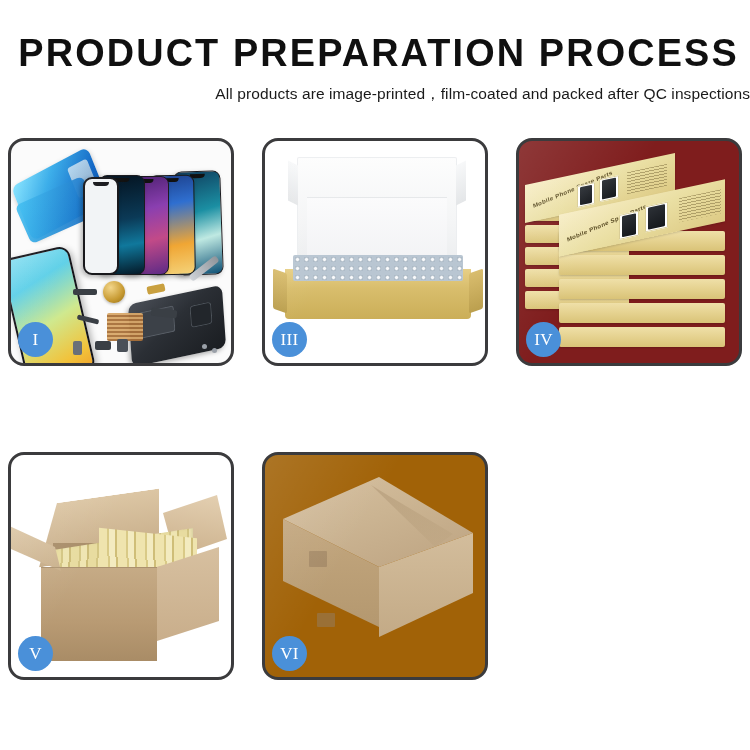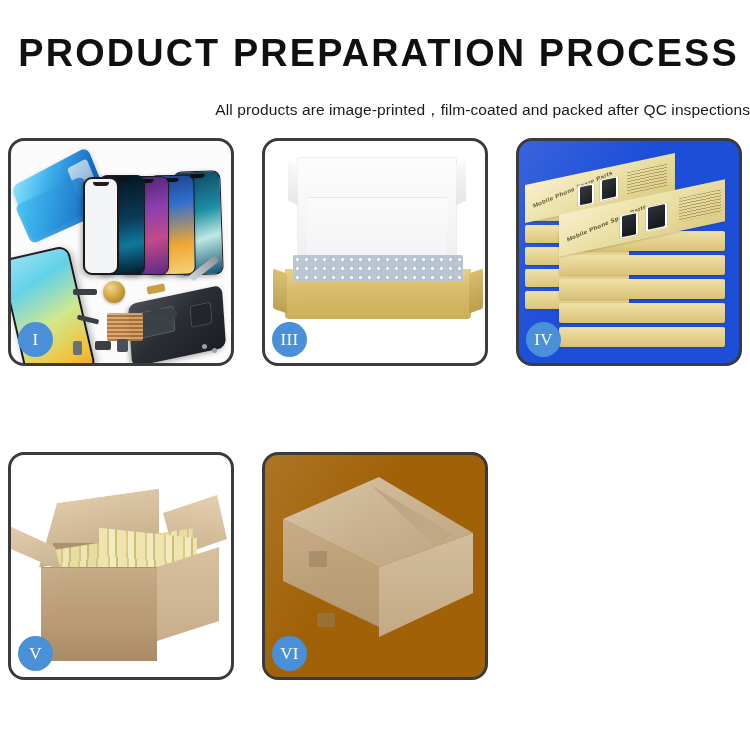--- a/index.html
+++ b/index.html
@@ -16,21 +16,21 @@
   .title {
     font-size: 39px;
     font-weight: 700;
     letter-spacing: 2.2px;
     color: #101010;
     line-height: 46px;
     font-family: "Liberation Sans", "DejaVu Sans", sans-serif;
     transform: scaleX(0.97);
   }
   .subtitle {
-    margin-top: 24px;
+    margin-top: 8px;
     font-size: 15.5px;
     font-weight: 400;
     color: #1a1a1a;
     letter-spacing: 0.1px;
     line-height: 20px;
   }
 
   
   .grid {
     position: absolute;
@@ -194,21 +194,21 @@
     background:linear-gradient(180deg,#d9bd6e,#bb9f4e);transform:skewY(-20deg);border-radius:2px;}
   .tray3fill {
     position:absolute; left:8px; top:-14px; width:170px; height:26px;
     background-image: radial-gradient(circle at 50% 50%, rgba(255,255,255,.9) 16%, rgba(150,166,180,.7) 40%, rgba(0,0,0,0) 48%);
     background-size: 9px 9px;
     background-color:#b9c6d2;
     border-radius:2px;
   }
 
   
-  .p4 { background:#1d4ed8; }
+  .p4 { background:#7f1d1d; }
   .stack { position:absolute; left:6px; top:14px; width:208px; height:190px; }
   .sbox {
     position:absolute;
     background: linear-gradient(180deg,#efe0a8 0%,#e6d392 45%,#d9c377 100%);
     border-radius:2px;
     box-shadow: 0 1px 2px rgba(0,0,0,.18);
   }
   .lidface {
     position:absolute;
     background: linear-gradient(160deg,#f7edc6 0%,#eadfa3 50%,#ddca84 100%);

